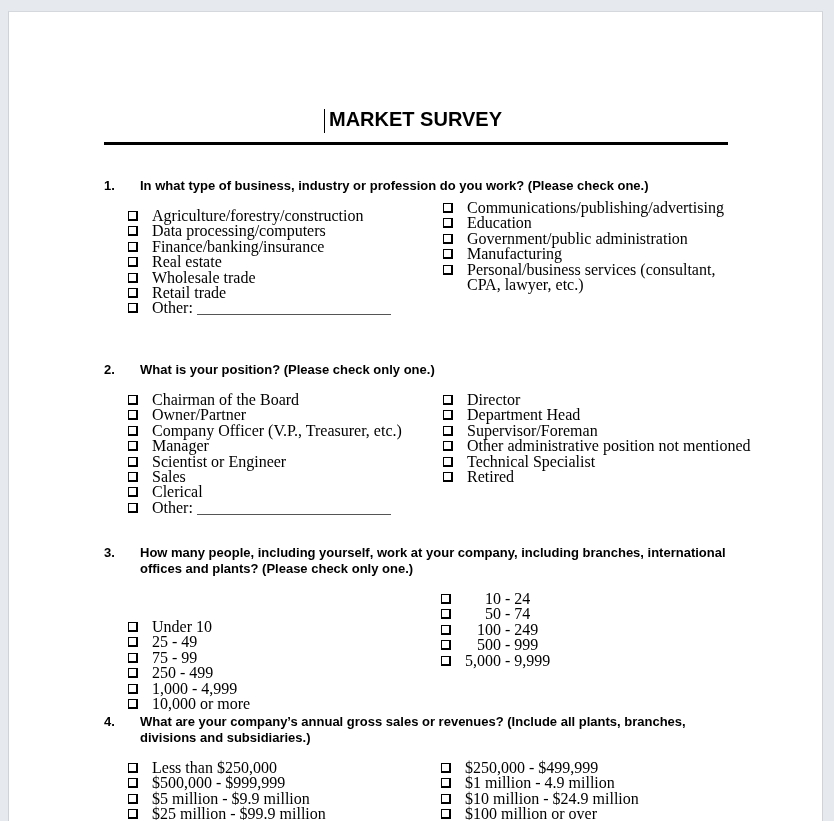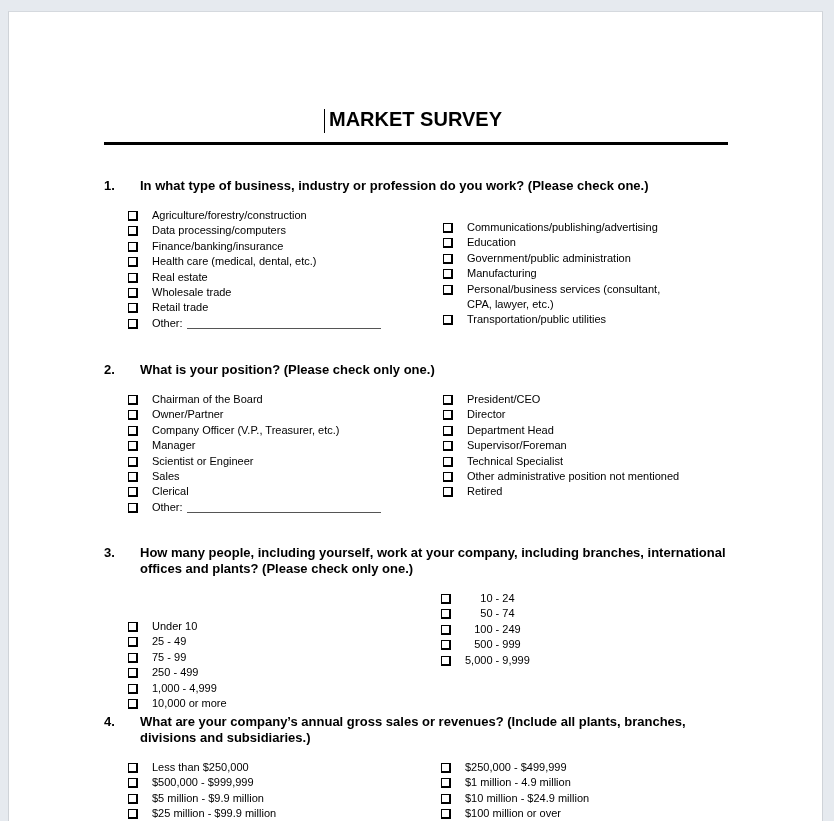--- a/index.html
+++ b/index.html
@@ -33,21 +33,21 @@
     width: 624px; height: 3px; background: #000;
   }
   .question {
     position: absolute; left: 95px;
     font-weight: bold; font-size: 13px; line-height: 16px;
   }
   .question .num { position: absolute; left: 0; top: 0; width: 24px; }
   .question .qtext { position: absolute; left: 24px; top: 0; width: 600px; padding-left: 12px; }
   .col {
     position: absolute;
-    font-size: 11px; line-height: 15.4px;
+    font-size: 16px; line-height: 15.4px; font-family: Liberation Serif, serif;
   }
   .opt { position: relative; padding-left: 24px; white-space: nowrap; }
   .opt .box {
     position: absolute; left: 0; top: 3px;
     width: 7px; height: 7px;
     border: 1.5px solid #000;
     border-right-width: 2.5px; border-bottom-width: 2.5px;
     box-sizing: content-box;
     cursor: pointer;
   }
@@ -67,57 +67,54 @@
   <div class="rule"></div>
 
   <div class="question" style="top:166px;">
     <span class="num">1.</span>
     <span class="qtext">In what type of business, industry or profession do you work? (Please check one.)</span>
   </div>
   <div class="col" style="left:119px; top:196px;">
     <div class="opt"><span class="box"></span><span class="lbl">Agriculture/forestry/construction</span></div>
     <div class="opt"><span class="box"></span><span class="lbl">Data processing/computers</span></div>
     <div class="opt"><span class="box"></span><span class="lbl">Finance/banking/insurance</span></div>
-    <div class="opt"><span class="box"></span><span class="lbl">Health care (medical, dental, etc.)</span></div>
     <div class="opt"><span class="box"></span><span class="lbl">Real estate</span></div>
     <div class="opt"><span class="box"></span><span class="lbl">Wholesale trade</span></div>
     <div class="opt"><span class="box"></span><span class="lbl">Retail trade</span></div>
     <div class="opt"><span class="box"></span><span class="lbl">Other:</span><span class="blank"></span></div>
   </div>
-  <div class="col" style="left:434px; top:208px;">
+  <div class="col" style="left:434px; top:188px;">
     <div class="opt"><span class="box"></span><span class="lbl">Communications/publishing/advertising</span></div>
     <div class="opt"><span class="box"></span><span class="lbl">Education</span></div>
     <div class="opt"><span class="box"></span><span class="lbl">Government/public administration</span></div>
     <div class="opt"><span class="box"></span><span class="lbl">Manufacturing</span></div>
     <div class="opt"><span class="box"></span><span class="lbl">Personal/business services (consultant,
 CPA, lawyer, etc.)</span></div>
-    <div class="opt"><span class="box"></span><span class="lbl">Transportation/public utilities</span></div>
   </div>
 
   <div class="question" style="top:350px;">
     <span class="num">2.</span>
     <span class="qtext">What is your position? (Please check only one.)</span>
   </div>
   <div class="col" style="left:119px; top:380px;">
     <div class="opt"><span class="box"></span><span class="lbl">Chairman of the Board</span></div>
     <div class="opt"><span class="box"></span><span class="lbl">Owner/Partner</span></div>
     <div class="opt"><span class="box"></span><span class="lbl">Company Officer (V.P., Treasurer, etc.)</span></div>
     <div class="opt"><span class="box"></span><span class="lbl">Manager</span></div>
     <div class="opt"><span class="box"></span><span class="lbl">Scientist or Engineer</span></div>
     <div class="opt"><span class="box"></span><span class="lbl">Sales</span></div>
     <div class="opt"><span class="box"></span><span class="lbl">Clerical</span></div>
     <div class="opt"><span class="box"></span><span class="lbl">Other:</span><span class="blank"></span></div>
   </div>
   <div class="col" style="left:434px; top:380px;">
-    <div class="opt"><span class="box"></span><span class="lbl">President/CEO</span></div>
     <div class="opt"><span class="box"></span><span class="lbl">Director</span></div>
     <div class="opt"><span class="box"></span><span class="lbl">Department Head</span></div>
     <div class="opt"><span class="box"></span><span class="lbl">Supervisor/Foreman</span></div>
+    <div class="opt"><span class="box"></span><span class="lbl">Other administrative position not mentioned</span></div>
     <div class="opt"><span class="box"></span><span class="lbl">Technical Specialist</span></div>
-    <div class="opt"><span class="box"></span><span class="lbl">Other administrative position not mentioned</span></div>
     <div class="opt"><span class="box"></span><span class="lbl">Retired</span></div>
   </div>
 
   <div class="question" style="top:533px;">
     <span class="num">3.</span>
     <span class="qtext">How many people, including yourself, work at your company, including branches, international offices and plants? (Please check only one.)</span>
   </div>
   <div class="col" style="left:119px; top:579px;margin-top:28px;">
     <div class="opt"><span class="box"></span><span class="lbl">Under 10</span></div>
     <div class="opt"><span class="box"></span><span class="lbl">25 - 49</span></div>

